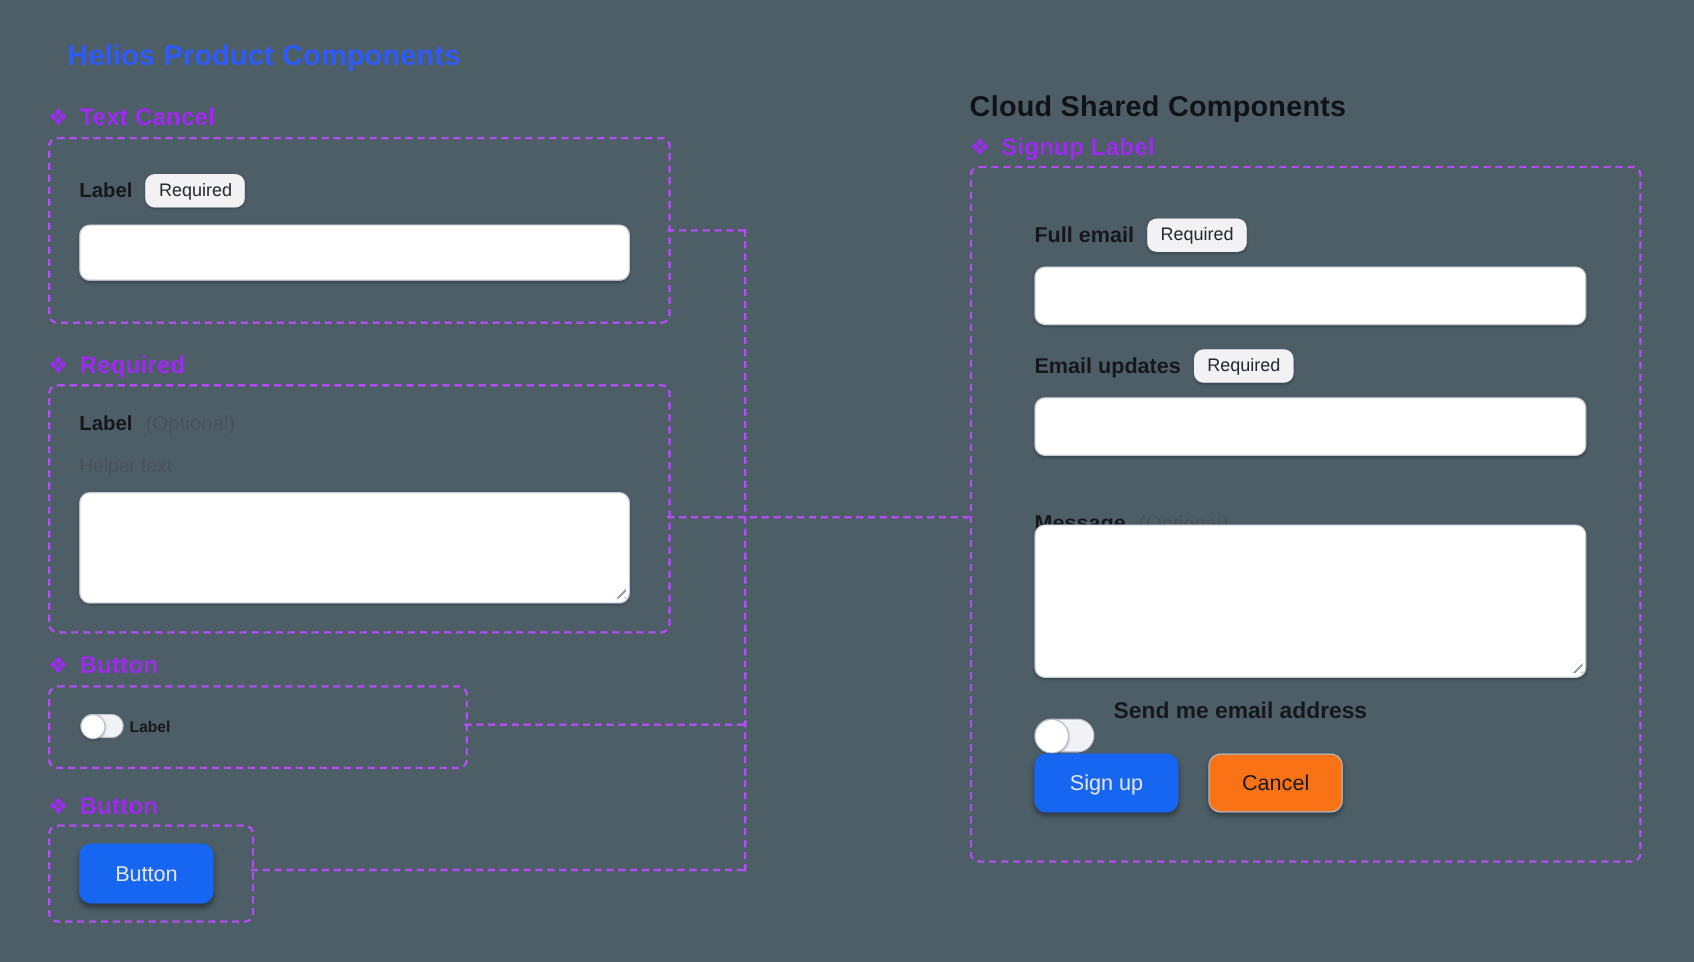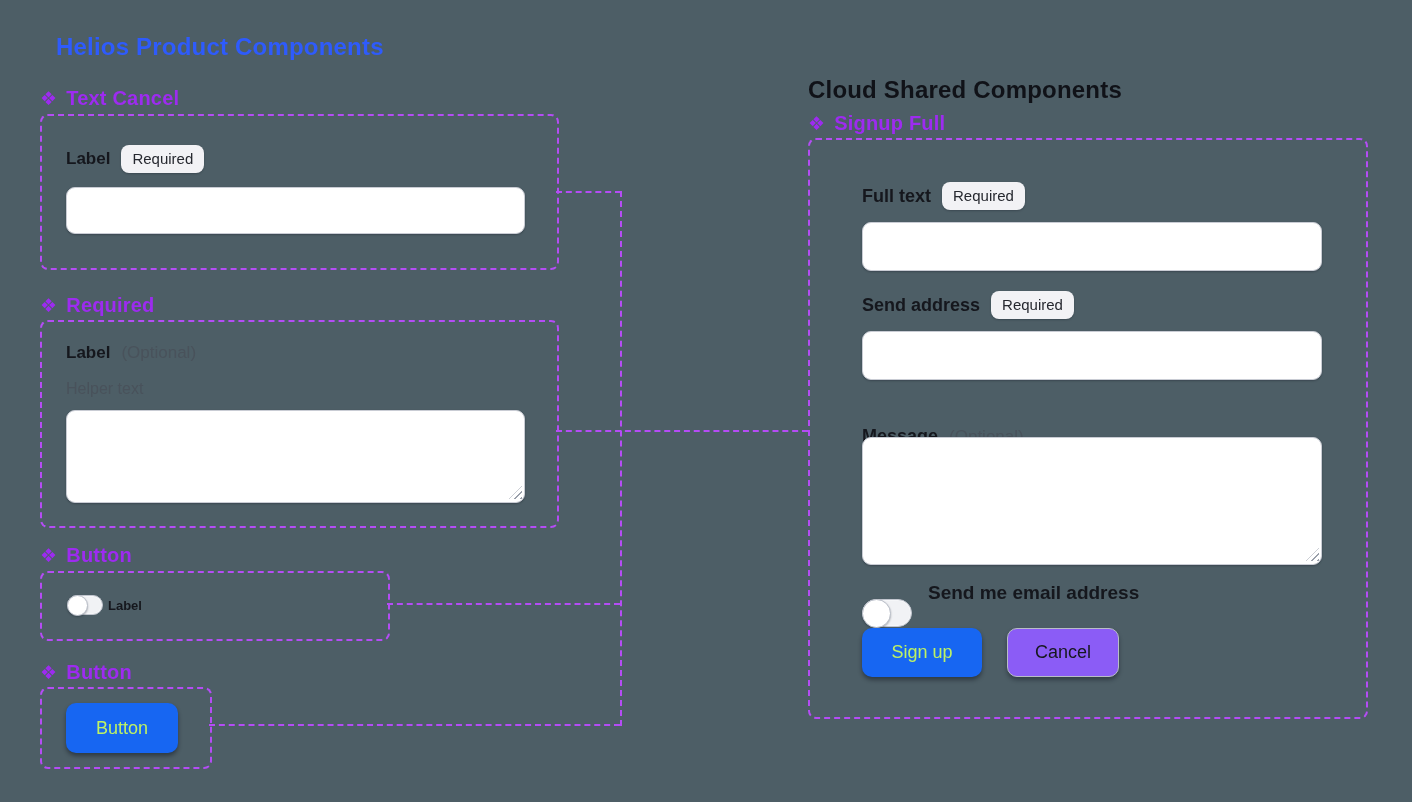--- a/index.html
+++ b/index.html
@@ -80,25 +80,25 @@
   .toggle-label-sm{font-size:13px;font-weight:700;color:#15171d;}
   .toggle-label-lg{font-size:19px;font-weight:700;color:#15171d;}
 
   
   .btn{
     display:flex;align-items:center;justify-content:center;
     border-radius:10px;font-size:18px;cursor:pointer;border:none;
     box-sizing:border-box;
   }
   .btn-primary{
-    background:#1766f2;color:#bef264;
+    background:#1766f2;color:#e5e5e5;
     box-shadow:0 3px 4px rgba(10,15,25,.45);
   }
   .btn-secondary{
-    background:#8b5cf6;color:#16181f;
+    background:#f97316;color:#16181f;
     border:1.5px solid #b9bdc7;
     box-shadow:0 3px 4px rgba(10,15,25,.4);
   }
 </style>
 </head>
 <body>
 
 <div class="abs panel-title title-blue" style="left:56px;top:33px;">Helios Product Components</div>
 
 <div class="abs section-header" style="left:40px;top:87px;">
@@ -145,32 +145,32 @@
 <div class="abs connector-h" style="left:556px;top:191px;width:65px;"></div>
 <div class="abs connector-v" style="left:620px;top:191px;height:535px;"></div>
 <div class="abs connector-h" style="left:556px;top:430px;width:252px;"></div>
 <div class="abs connector-h" style="left:387px;top:603px;width:233px;"></div>
 <div class="abs connector-h" style="left:209px;top:724px;width:411px;"></div>
 
 <div class="abs panel-title title-dark" style="left:808px;top:33px;margin-top:43px;">Cloud Shared Components</div>
 
 <div class="abs section-header" style="left:808px;top:112px;">
   <span class="diamond-icon">❖</span>
-  <span>Signup Full</span>
+  <span>Signup Label</span>
 </div>
 <div class="abs dashed-box" style="left:808px;top:138px;width:556px;height:577px;"></div>
 
 <div class="abs label-row" style="left:862px;top:182px;">
-  <span class="lbl-lg">Full text</span>
+  <span class="lbl-lg">Full email</span>
   <span class="badge">Required</span>
 </div>
 <input class="abs field" style="left: 862px; top: 222px; width: 460px; height: 49px;" value="">
 
 <div class="abs label-row" style="left:862px;top:291px;">
-  <span class="lbl-lg">Send address</span>
+  <span class="lbl-lg">Email updates</span>
   <span class="badge">Required</span>
 </div>
 <input class="abs field" style="left: 862px; top: 331px; width: 460px; height: 49px;" value="">
 
 <div class="abs label-row" style="left:862px;top:426px;">
   <span class="lbl-lg">Message</span>
   <span class="muted">(Optional)</span>
 </div>
 <textarea class="abs field" style="left: 862px; top: 437px; width: 460px; height: 128px;"></textarea>
 <div class="resize-handle" style="left:1306px;top:548px;"></div>

